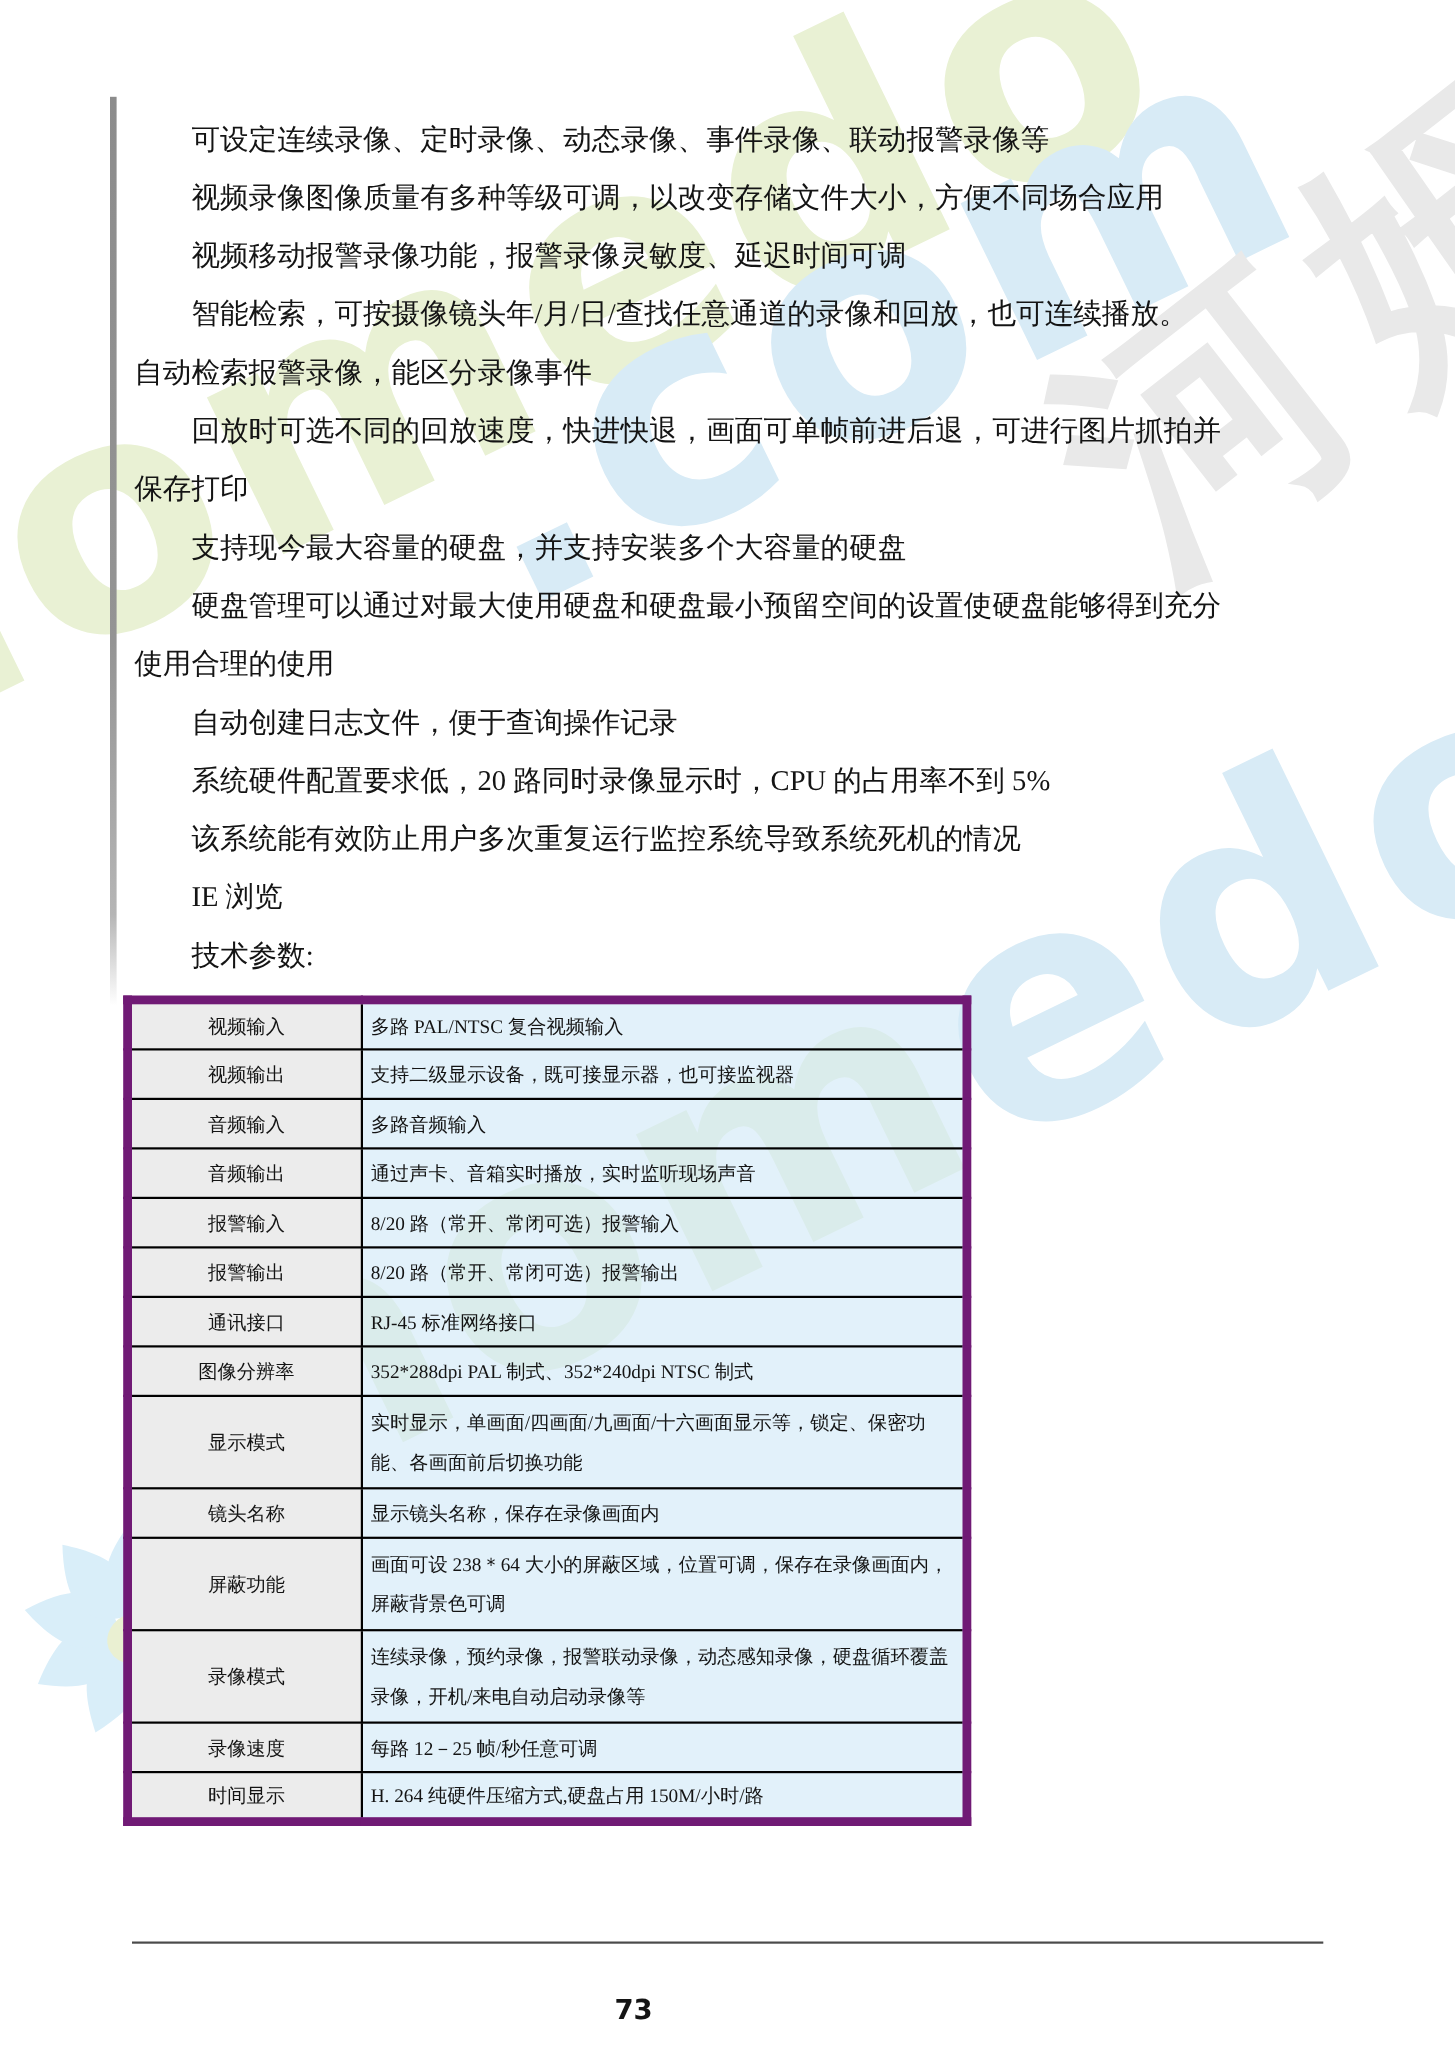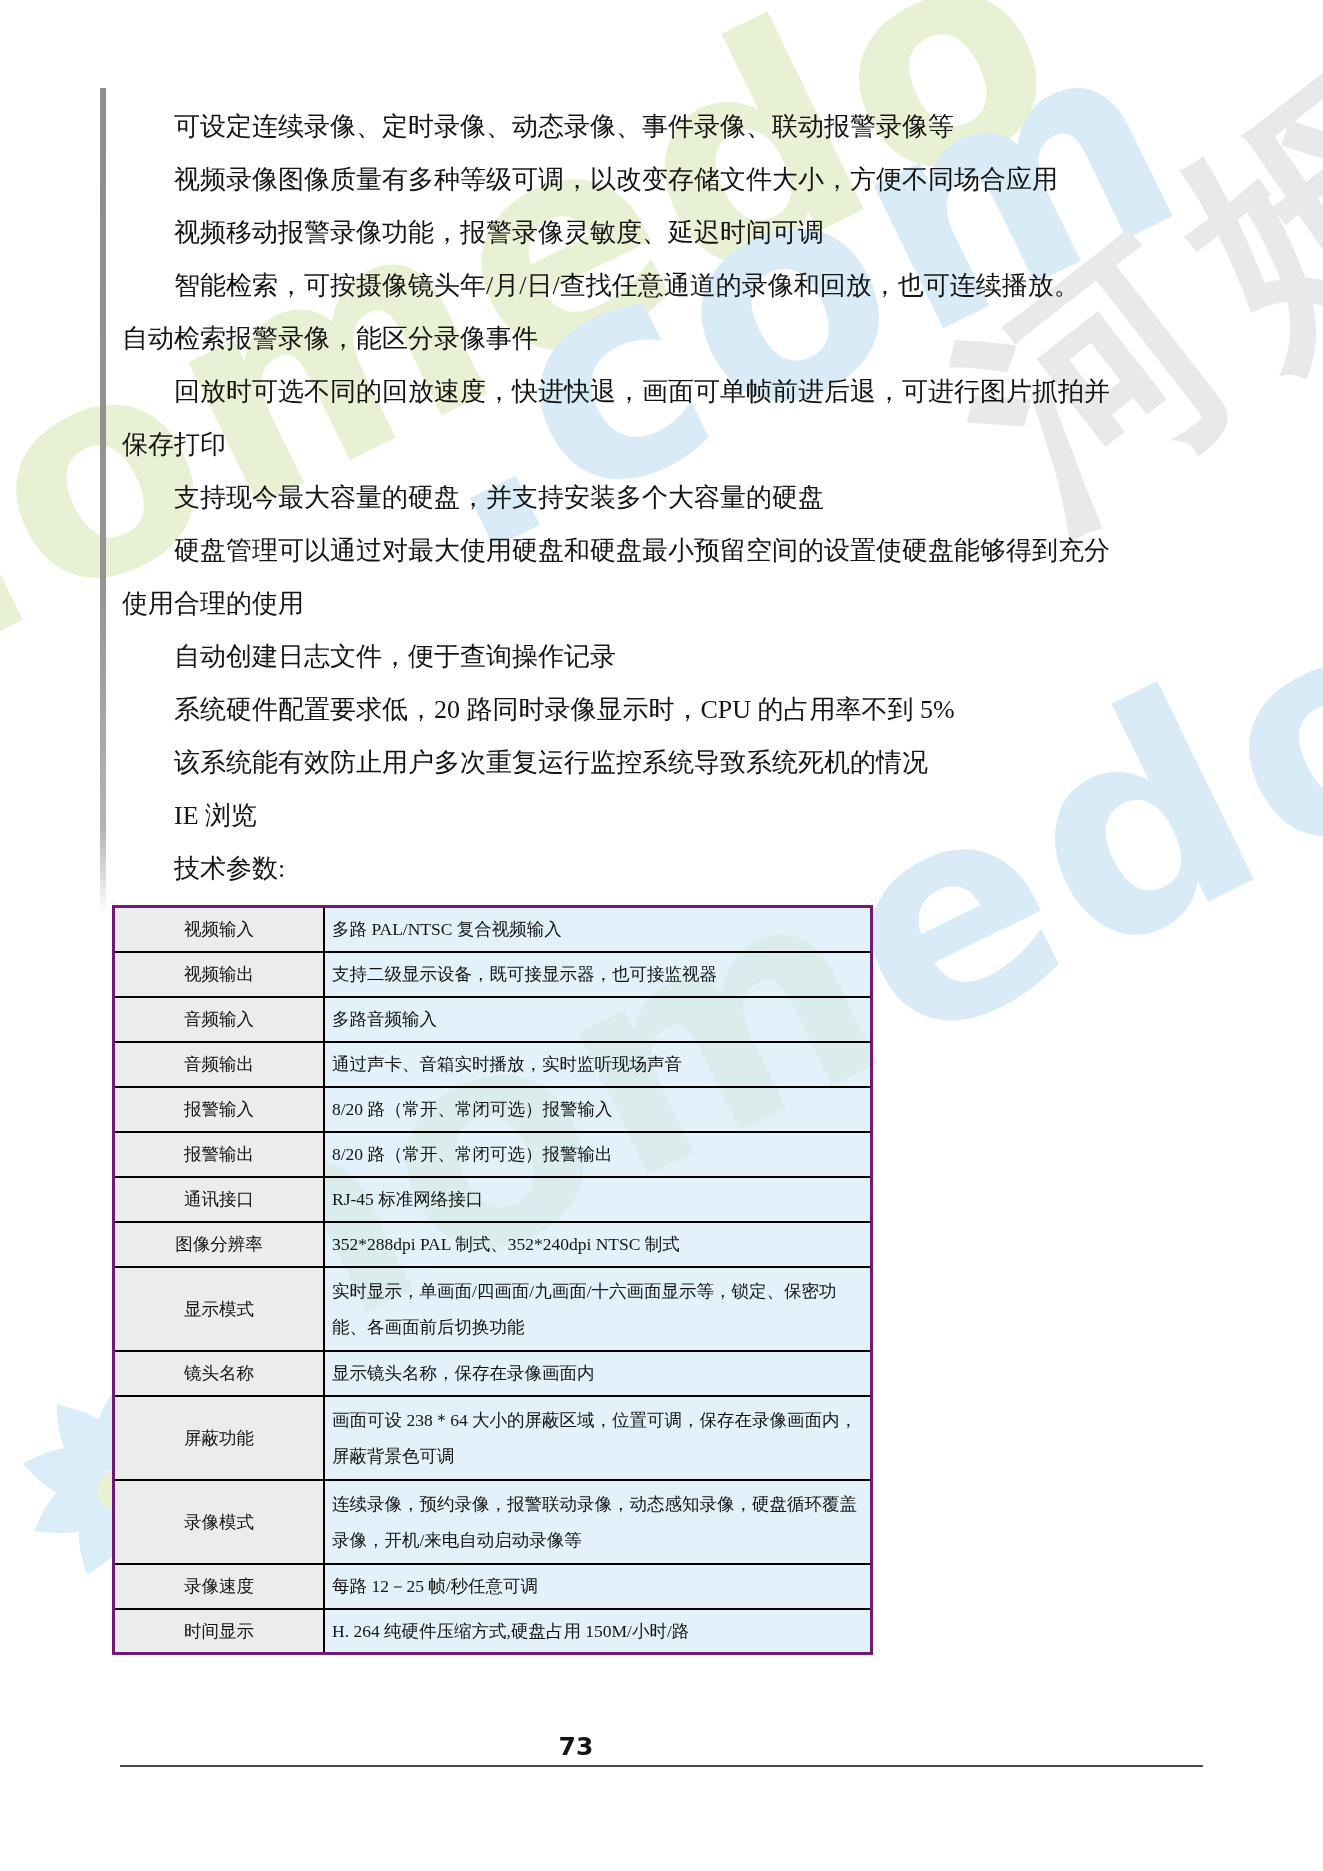--- a/index.html
+++ b/index.html
@@ -41,21 +41,21 @@
   .line{
     height:53px;line-height:53px;
     font-size:26px;
     white-space:nowrap;
   }
   .line.indent{padding-left:52px;}
   
   table.spec{
     margin:10px 0 0 112px;
     border-collapse:collapse;
-    border:3px solid #701a75;
+    border:8px solid #701a75;
     table-layout:fixed;
   }
   table.spec td{
     border:2px solid #000;
     font-size:17.5px;
     vertical-align:middle;
   }
   td.label{
     width:206px;
     background:#ececec;
@@ -69,21 +69,21 @@
     line-height:36px;
   }
   tr.single{height:45px;}
   tr.tall{height:84px;}
   
   .footer-line{
     position:absolute;left:120px;top:1765px;width:1083px;height:2px;
     background:#4a4a4a;
   }
   .page-number{
-    position:absolute;top:1732px;left:536px;width:80px;
+    position:absolute;top:1812px;left:536px;width:80px;
     text-align:center;
     font-size:25px;font-weight:bold;
     font-family:"DejaVu Sans","Liberation Sans",sans-serif;
   }
 </style>
 </head>
 <body>
 
 <div class="page">
 

